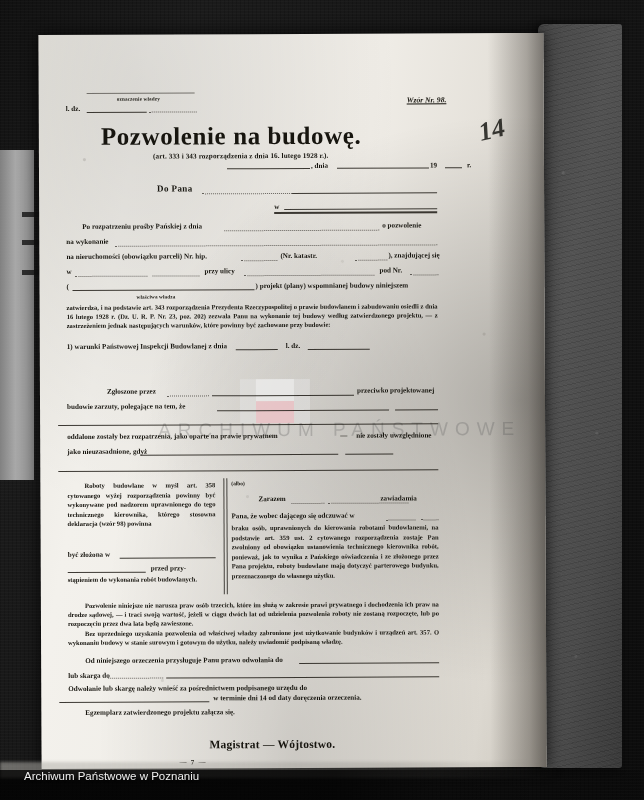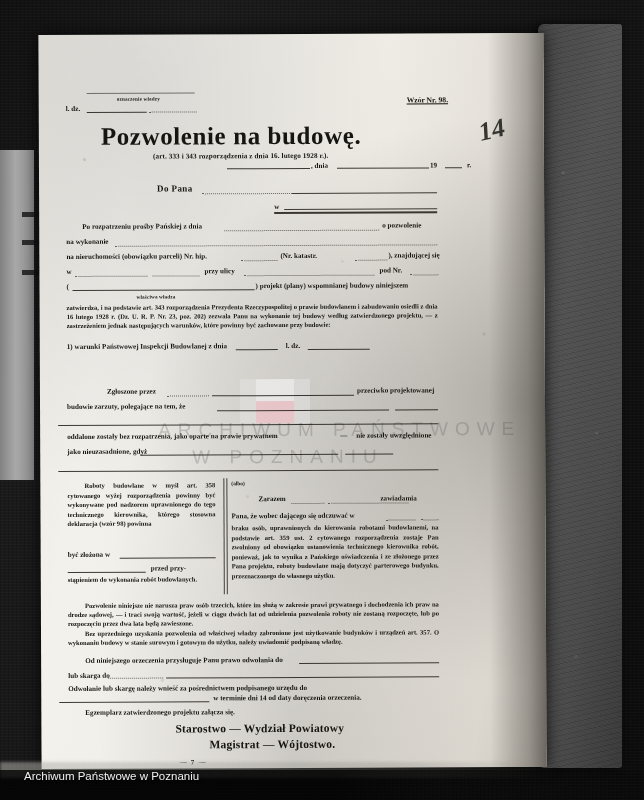--- a/index.html
+++ b/index.html
@@ -96,21 +96,21 @@
   .t{position:absolute;white-space:nowrap;font-family:"Liberation Serif",serif;}
   .tiny{font-size:5.2px;letter-spacing:.15px;font-weight:bold;}
   .bd{font-size:7.1px;font-weight:bold;letter-spacing:.02px;}
 
   .rule{position:absolute;background:#1d1a14;height:1px;opacity:.85;}
   .rule.thin{height:1px;opacity:.55;}
   .rule.dot{height:0;border-top:1px dotted rgba(29,26,20,.75);background:none;}
   .rule.thick{height:2px;}
 
   
-  #hdr-wzor{ text-decoration:underline; font-size:7.6px;font-weight:bold;}
+  #hdr-wzor{ text-decoration:underline; font-size:7.6px;font-weight:bold;font-style:italic;}
 
   #title{
     font-size:25px;font-weight:bold;letter-spacing:.6px;
     font-family:"Liberation Serif",serif;
   }
   #subtitle{font-size:7.2px;font-weight:bold;letter-spacing:.1px;}
 
   
   .hand{
     position:absolute;font-family:"Liberation Serif",serif;
@@ -191,21 +191,20 @@
 
   <div class="sheet">
     <div class="page">
 
       <div class="wm-flag-halo" style="left:200px;top:345px"></div>
       <div class="wm-flag" style="left:216px;top:345px">
         <div class="w"></div>
         <div class="r"></div>
       </div>
       <div class="wm" id="wm-l1" style="left:118px;top:385px">ARCHIWUM PAŃSTWOWE</div>
-      <div class="wm" id="wm-l2" style="left:152px;top:412px">W POZNANIU</div>
 
       <div class="rule thin" style="left:48px;top:58px;width:108px"></div>
       <div class="t tiny" style="left:78px;top:61px">oznaczenie władzy</div>
 
       <div class="t bd" style="left:27px;top:70px">l. dz.</div>
       <div class="rule" style="left:48px;top:77px;width:60px"></div>
       <div class="rule dot" style="left:110px;top:77px;width:48px"></div>
 
       <div class="t" id="hdr-wzor" style="left:368px;top:62px">Wzór Nr. 98.</div>
 
@@ -310,21 +309,20 @@
       <div class="t bd" style="left:27px;top:637px">lub skarga do</div>
       <div class="rule dot" style="left:67px;top:643px;width:55px"></div>
       <div class="rule" style="left:125px;top:643px;width:273px"></div>
 
       <div class="t bd" style="left:27px;top:650px">Odwołanie lub skargę należy wnieść za pośrednictwem podpisanego urzędu do</div>
       <div class="rule" style="left:18px;top:667px;width:150px"></div>
       <div class="t bd" style="left:172px;top:660px">w terminie dni 14 od daty doręczenia orzeczenia.</div>
 
       <div class="t bd" style="left:44px;top:674px">Egzemplarz zatwierdzonego projektu załącza się.</div>
 
-      <div class="t" id="sig1" style="left:134px;top:688px">Starostwo — Wydział Powiatowy</div>
       <div class="t" id="sig2" style="left:168px;top:704px">Magistrat — Wójtostwo.</div>
       <div class="t" id="pagenum" style="left:138px;top:724px">— 7 —</div>
 
     </div>
 
     <div class="sheet-speckle"></div>
     <div class="sheet-gutter"></div>
   </div>
 
   <div class="edge-band"></div>

